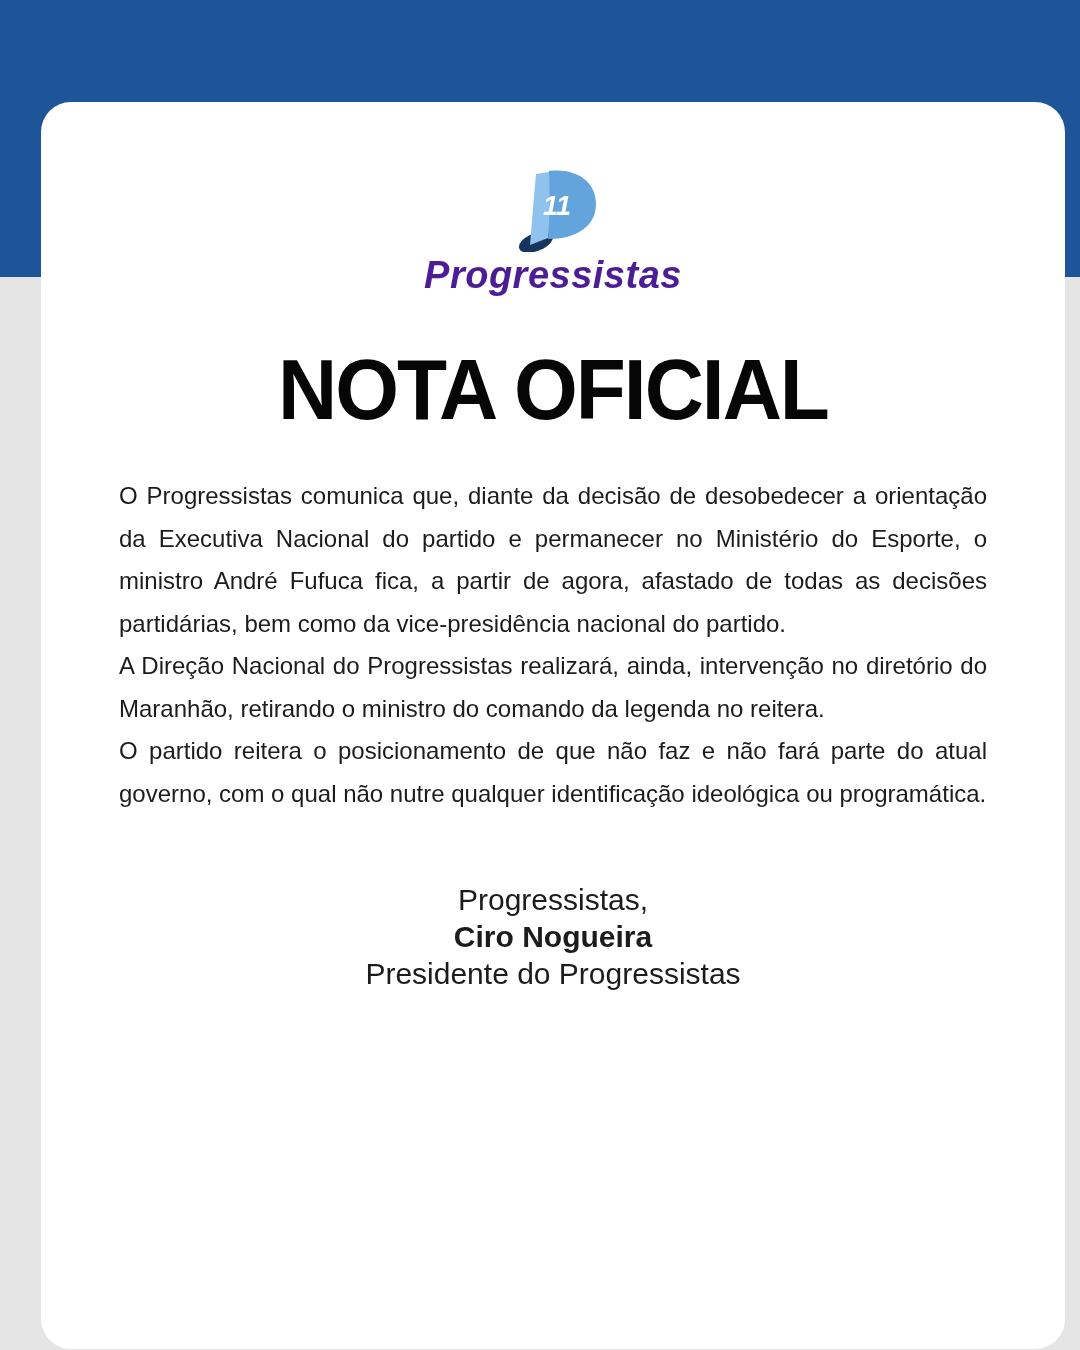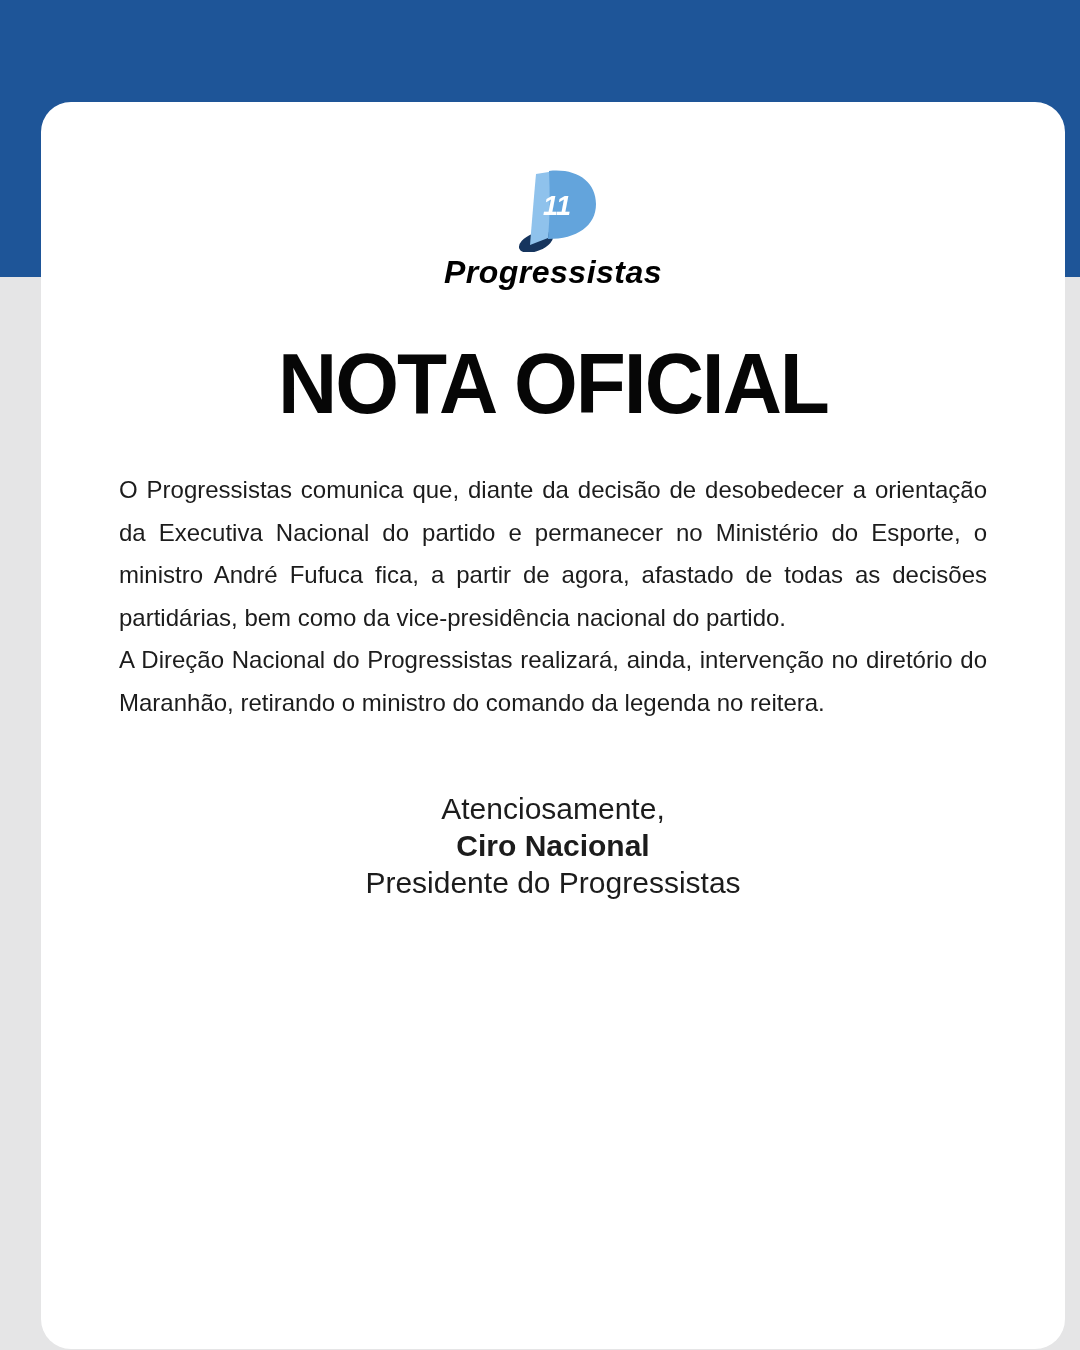--- a/index.html
+++ b/index.html
@@ -42,24 +42,24 @@
   }
   .logo-number {
     font-family: "Liberation Sans", sans-serif;
     font-weight: bold;
     font-style: italic;
     font-size: 27px;
     fill: #FFFFFF;
   }
   .logo-wordmark {
     margin-top: 2px;
-    font-size: 32px;
+    font-size: 38px;
     font-weight: bold;
     font-style: italic;
-    color: #000000;
+    color: #4c1d95;
     letter-spacing: 0.5px;
   }
   .note-title {
     font-size: 82px;
     font-weight: bold;
     letter-spacing: -2px;
     color: #060606;
     line-height: 1;
     margin: 0 0 44px 0;
     text-align: center;
@@ -104,21 +104,22 @@
       <text class="logo-number" x="54" y="47" text-anchor="middle">11</text>
     </svg>
     <div class="logo-wordmark">Progressistas</div>
   </div>
 
   <h1 class="note-title">NOTA OFICIAL</h1>
 
   <div class="note-body">
     <p>O Progressistas comunica que, diante da decisão de desobedecer a orientação da Executiva Nacional do partido e permanecer no Ministério do Esporte, o ministro André Fufuca fica, a partir de agora, afastado de todas as decisões partidárias, bem como da vice-presidência nacional do partido.</p>
     <p>A Direção Nacional do Progressistas realizará, ainda, intervenção no diretório do Maranhão, retirando o ministro do comando da legenda no reitera.</p>
+    <p>O partido reitera o posicionamento de que não faz e não fará parte do atual governo, com o qual não nutre qualquer identificação ideológica ou programática.</p>
   </div>
 
   <div class="signature">
-    <div class="sig-salutation">Atenciosamente,</div>
-    <div class="sig-name">Ciro Nacional</div>
+    <div class="sig-salutation">Progressistas,</div>
+    <div class="sig-name">Ciro Nogueira</div>
     <div class="sig-role">Presidente do Progressistas</div>
   </div>
 
 </div>
 
 </body></html>

